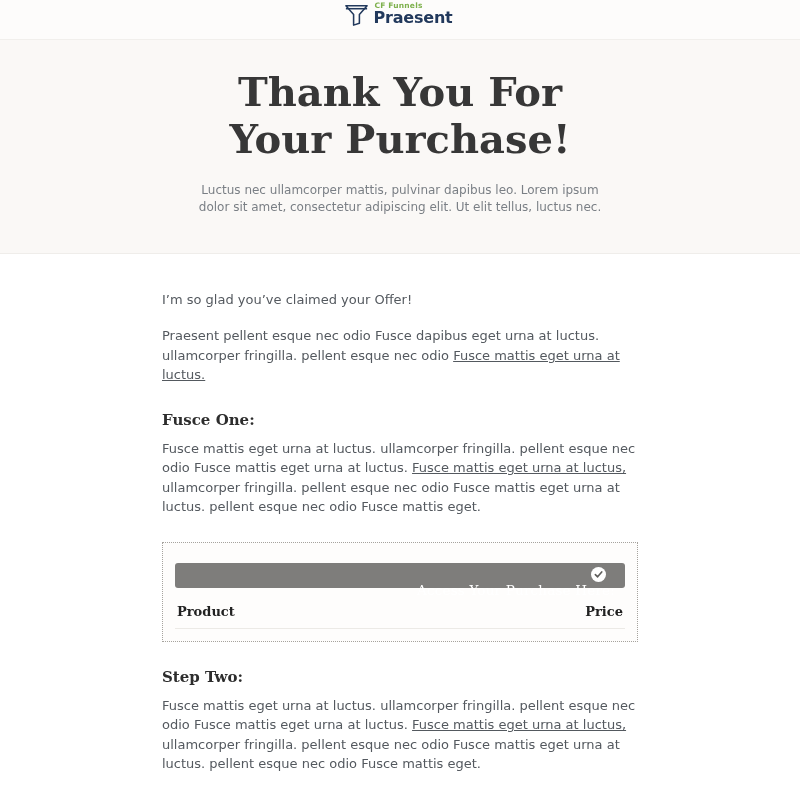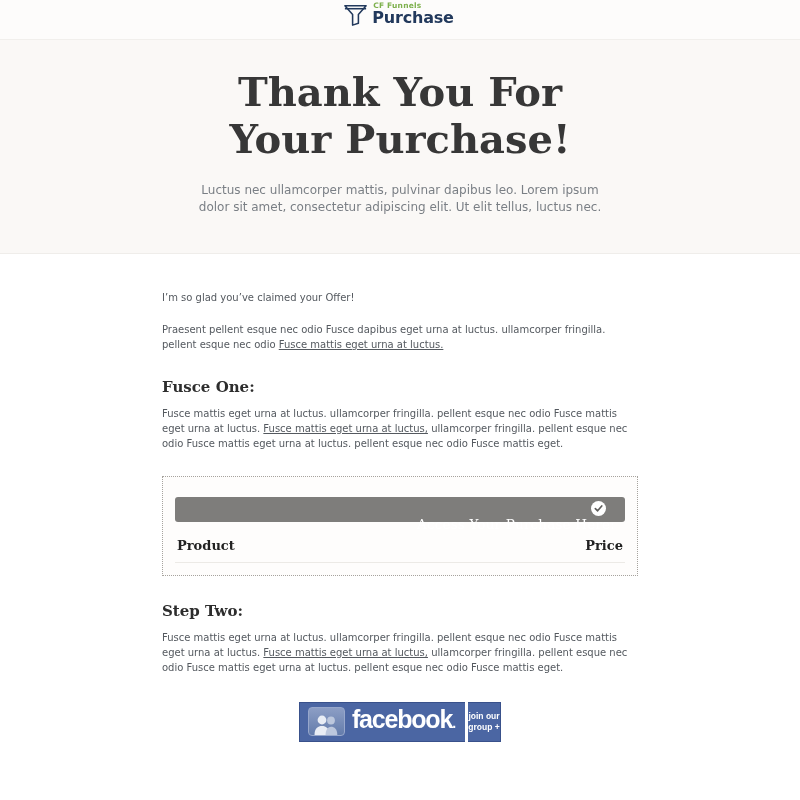--- a/index.html
+++ b/index.html
@@ -33,21 +33,21 @@
     font-family:"DejaVu Serif", serif; font-weight:700;
     font-size:40px; line-height:1.18; color:#373737;
     max-width:440px; margin:0 auto;
   }
   .hero .sub {
     font-size:12px; line-height:1.35; color:#7a7f85;
     max-width:430px; margin:20px auto 0;
   }
   
   .main { width:476px; margin:0 auto; padding-top:36px; color:#54595f; }
-  .main p { font-size:10px; line-height:1.5; color:#54595f; }
+  .main p { font-size:13px; line-height:1.5; color:#54595f; }
   .main a { color:#54595f; text-decoration:underline; }
   .intro { margin-bottom:17px; }
   .steph {
     font-family:"DejaVu Serif", serif; font-weight:700;
     font-size:15px; color:#2d2d2d; margin:26px 0 10px;
   }
   
   .pbox {
     border:1px dotted #a6a39e; margin:25px 0 5px;
     padding:20px 12px 2px; background:#fefdfc;
@@ -108,21 +108,21 @@
   <header class="topbar">
     <div class="logo">
       <span class="logo-funnel">
         <svg viewBox="0 0 28 28" fill="none" stroke="#22395c" stroke-width="1.6" stroke-linejoin="round">
           <path d="M3 5 L25 5 L17 14 L17 23 L11 25 L11 14 Z"></path>
           <line x1="3" y1="8" x2="25" y2="8"></line>
         </svg>
       </span>
       <span class="logo-text">
         <span class="logo-top">CF Funnels</span>
-        <span class="logo-bottom">Purchase</span>
+        <span class="logo-bottom">Praesent</span>
       </span>
     </div>
   </header>
 
   <section class="hero">
     <h1>Thank You For Your Purchase!</h1>
     <p class="sub">Luctus nec ullamcorper mattis, pulvinar dapibus leo. Lorem ipsum dolor sit amet, consectetur adipiscing elit. Ut elit tellus, luctus nec.</p>
   </section>
 
   <main class="main">

